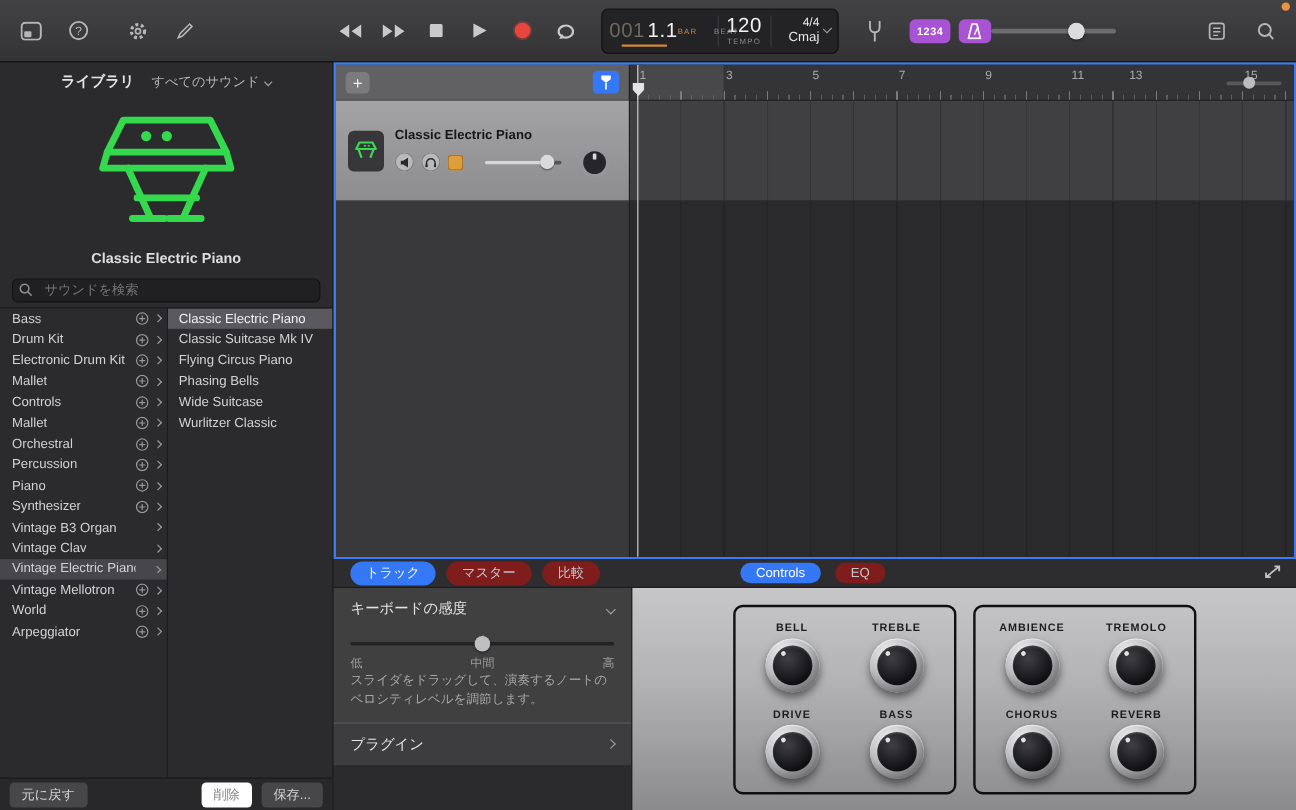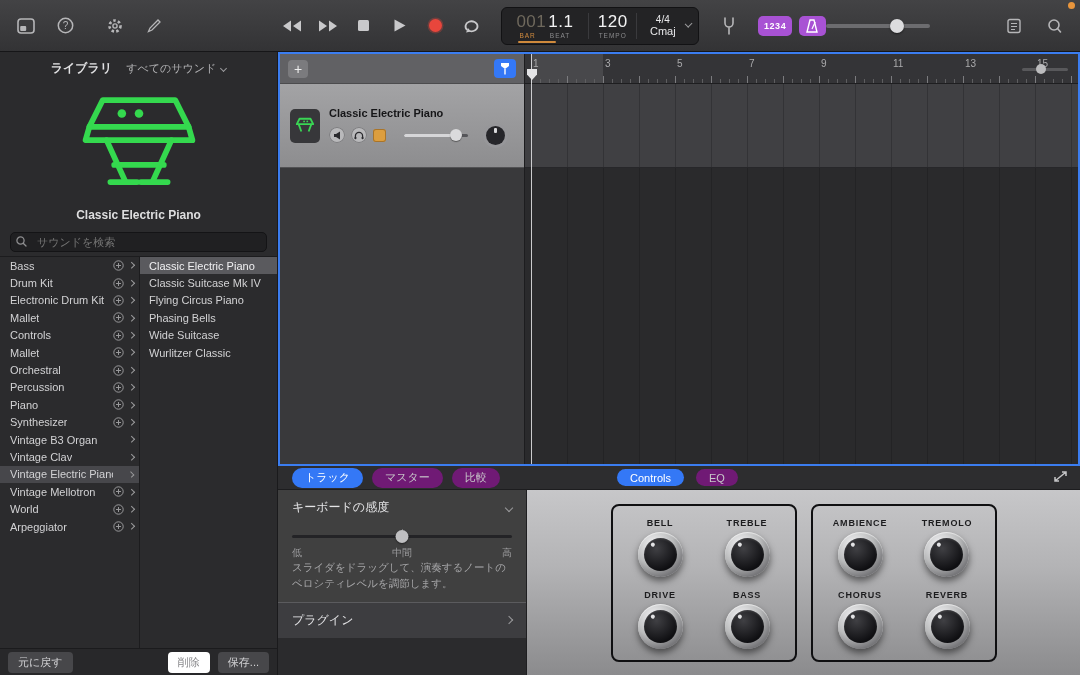--- a/index.html
+++ b/index.html
@@ -13,29 +13,29 @@
   .tb-btn { background:none; border:none; display:flex; align-items:center; justify-content:center;
     width:24px; height:24px; cursor:pointer; }
   .tb-btn + .tb-btn { margin-left:16px; }
   .tb-btn.ml-lg { margin-left:26px; }
   .transport { display:flex; align-items:center; margin-left:112px; gap:10px; }
   .t-btn { background:none; border:none; width:26px; height:26px; display:flex; align-items:center; justify-content:center; cursor:pointer; }
   .rec-dot { width:13px; height:13px; border-radius:50%; background:#e8463c; box-shadow:0 0 0 1.5px rgba(232,70,60,.3); }
 
   .lcd { margin-left:16px; width:198px; height:38px; background:#232325; border:1px solid #121214;
     border-radius:6px; display:flex; align-items:center; padding:0 6px; position:relative; cursor:pointer; }
-  .lcd-pos { width:84px; display:flex; flex-direction:column; align-items:center; position:relative; }
+  .lcd-pos { width:84px; display:flex; flex-direction:row; align-items:center; position:relative; }
   .lcd-nums { font-size:17px; line-height:18px; color:#f2f2f3; letter-spacing:.5px; white-space:nowrap; }
   .lcd-nums .dim { color:#6e685c; margin-right:2px; }
   .lcd-sub { font-size:6.5px; letter-spacing:1px; color:#8a8a8c; display:flex; gap:14px; margin-top:1px; }
   .lcd-sub .amber { color:#cf8a3e; }
   .lcd-accent { position:absolute; bottom:-4px; left:10px; width:38px; height:2px; background:#d08a3c; border-radius:1px; }
   .lcd-div { width:1px; height:26px; background:#3a3a3d; margin:0 6px; }
   .lcd-tempo { width:40px; display:flex; flex-direction:column; align-items:center; }
-  .lcd-key { width:44px; display:flex; flex-direction:column; align-items:center; }
+  .lcd-key { width:44px; display:flex; flex-direction:column; align-items:flex-end; }
   .lcd-key .sig { font-size:10px; color:#e8e8ea; line-height:11px; }
   .lcd-key .key { font-size:11px; color:#e8e8ea; line-height:12px; }
   .chev { display:inline-block; width:6px; height:6px; border-right:1.6px solid #9a9a9c; border-bottom:1.6px solid #9a9a9c; transform:rotate(45deg); }
   .chev.right { transform:rotate(-45deg); }
   .lcd .chev { margin-left:4px; margin-top:-3px; }
 
   .purple-btn { border:none; cursor:pointer; height:20px; border-radius:5px; color:#fff; display:flex; align-items:center; justify-content:center; }
   .count-in { width:34px; font-size:9px; font-weight:bold; letter-spacing:.5px; margin-left:18px; }
   .metro { width:27px; margin-left:7px; }
   .fork-btn { margin-left:18px; }
@@ -107,42 +107,42 @@
   .tc-rest { flex:1; background:#39393b; }
 
   .timeline { flex:1; position:relative; min-width:0; background:#2a2a2c; }
   .ruler { position:absolute; top:0; left:0; right:0; height:30px; background:#343437; border-bottom:1px solid #1e1e20; cursor:pointer; }
   .cycle { position:absolute; left:6px; top:0; width:72px; height:100%; background:#48484b; }
   .nums { position:absolute; inset:0; }
   .nums .num { position:absolute; top:4px; font-size:10px; color:#aaaaac; }
   .nums .num:nth-of-type(1){left:8px} .nums .num:nth-of-type(2){left:80px}
   .nums .num:nth-of-type(3){left:152px} .nums .num:nth-of-type(4){left:224px}
   .nums .num:nth-of-type(5){left:296px} .nums .num:nth-of-type(6){left:368px}
-  .nums .num:nth-of-type(7){left:440px} .nums .num:nth-of-type(8){left:512px}
+  .nums .num:nth-of-type(7){left:416px} .nums .num:nth-of-type(8){left:512px}
   .ticks-sm { position:absolute; bottom:0; left:6px; right:0; height:4px;
     background:repeating-linear-gradient(90deg,#5e5e60 0 1px,transparent 1px 9px); }
   .ticks-lg { position:absolute; bottom:0; left:6px; right:0; height:7px;
     background:repeating-linear-gradient(90deg,#7b7b7e 0 1px,transparent 1px 36px); }
   .zoom { position:absolute; right:10px; top:9px; width:46px; height:12px; cursor:pointer; z-index:4; }
   .zoom .track { position:absolute; top:4.5px; left:0; right:0; height:3px; border-radius:2px; background:#58585b; }
   .zoom .thumb { position:absolute; top:1px; left:30%; width:10px; height:10px; border-radius:50%; background:#bcbcbe; }
   .lane { position:absolute; top:30px; left:0; right:0; height:84px; background:#404043; border-bottom:1px solid #27272a;
     background-image:repeating-linear-gradient(90deg,rgba(0,0,0,.20) 0 1px,transparent 1px 36px); background-position:6px 0; cursor:pointer; }
   .lane-rest { position:absolute; top:114px; left:0; right:0; bottom:0; background:#2a2a2c;
     background-image:repeating-linear-gradient(90deg,rgba(0,0,0,.16) 0 1px,transparent 1px 36px); background-position:6px 0; }
   .playhead { position:absolute; left:6px; top:0; bottom:0; width:1px; background:rgba(232,232,234,.85); z-index:5; cursor:ew-resize; }
   .playhead-marker { position:absolute; left:2px; top:15px; width:10px; height:11px; background:#e4e4e6; z-index:6;
     clip-path:polygon(0 0,100% 0,100% 50%,50% 100%,0 50%); }
 
   
   .bottom { flex:1; display:flex; flex-direction:column; min-height:0; }
   .bp-tabbar { height:24px; flex:0 0 24px; background:#2d2d2f; border-bottom:1px solid #1d1d1f; position:relative; display:flex; align-items:center; }
   .tabs-left { display:flex; gap:9px; margin-left:14px; }
   .tabs-center { position:absolute; left:339px; top:0; height:100%; display:flex; align-items:center; gap:12px; }
-  .tab-pill { font-size:11px; padding:2.5px 13px; border-radius:10px; background:#701a75; color:#c8c8ca; cursor:pointer; display:flex; }
+  .tab-pill { font-size:11px; padding:2.5px 13px; border-radius:10px; background:#7f1d1d; color:#c8c8ca; cursor:pointer; display:flex; }
   .tab-pill.selected { background:#3478f6; color:#fff; }
   .bp-expand { position:absolute; right:12px; top:4px; background:none; border:none; cursor:pointer; }
 
   .bp-content { flex:1; display:flex; min-height:0; }
   .bp-settings { width:249px; flex:0 0 249px; display:flex; flex-direction:column; border-right:1px solid #1f1f21; }
   .sc-block { background:#404040; padding:9px 14px 10px; }
   .sc-head { display:flex; align-items:center; }
   .sc-title { font-size:12px; color:#e4e4e6; }
   .sc-head .chev { margin-left:auto; }
   .sens-slider { margin-top:13px; height:14px; position:relative; cursor:pointer; }

